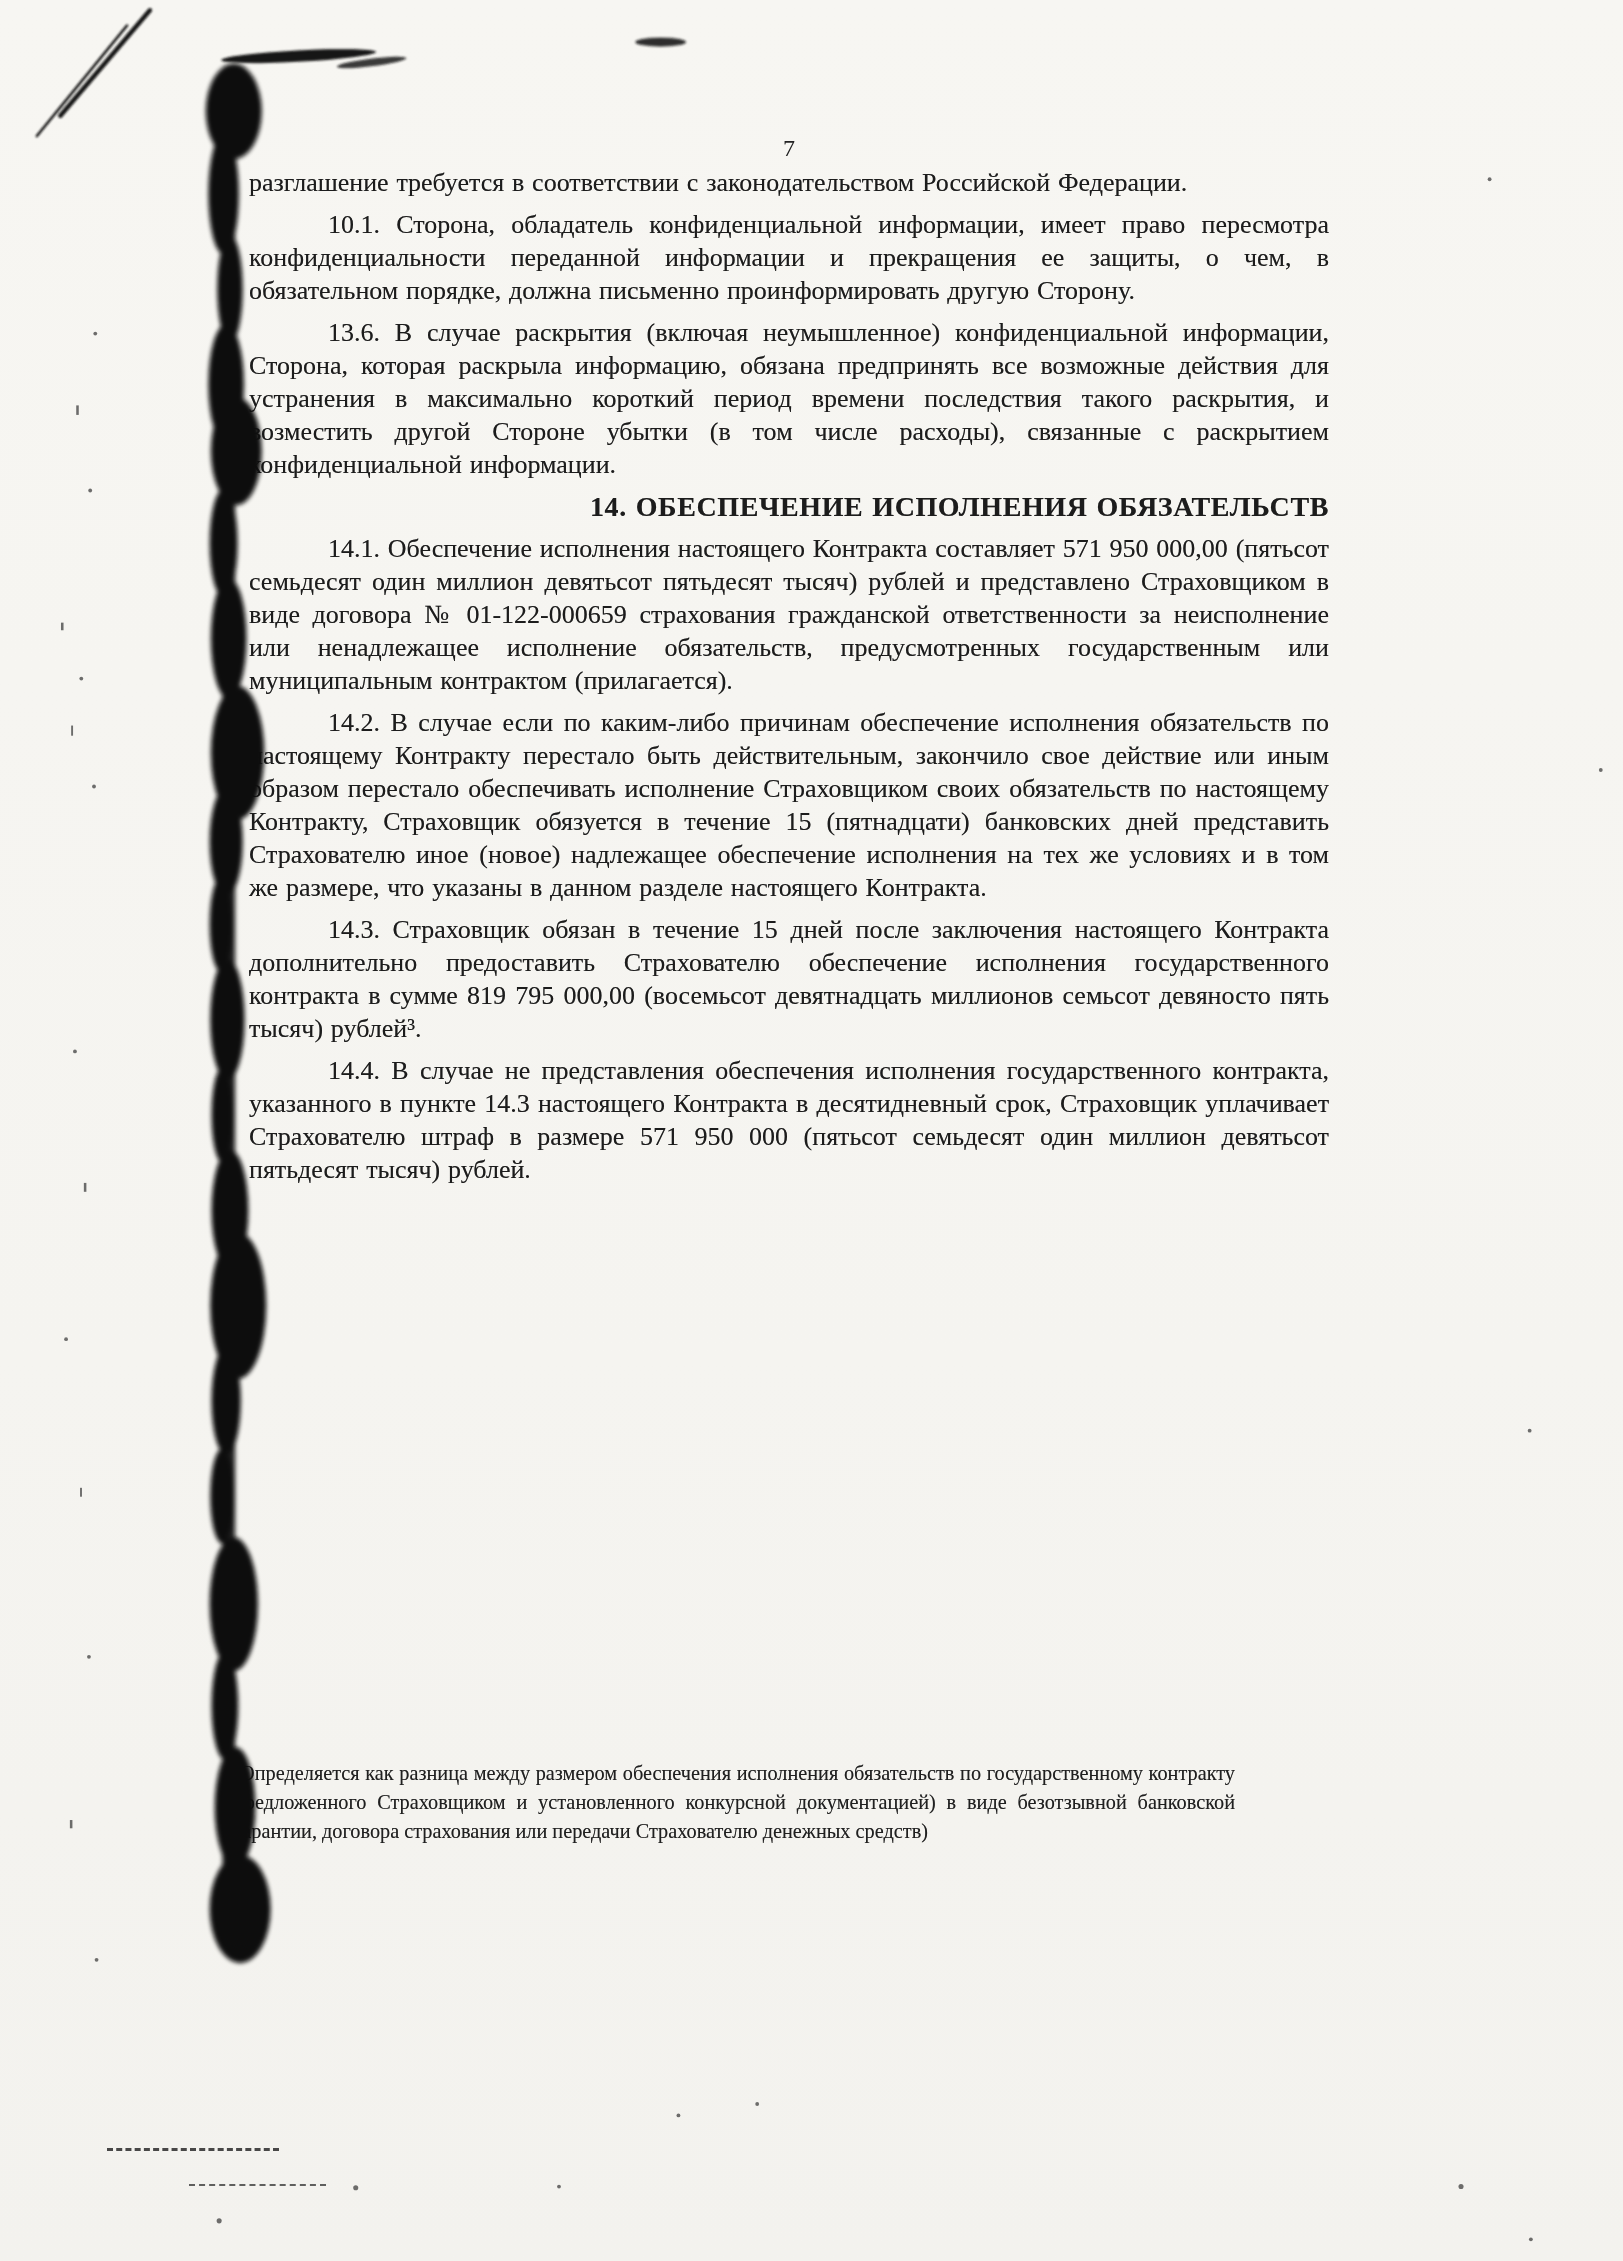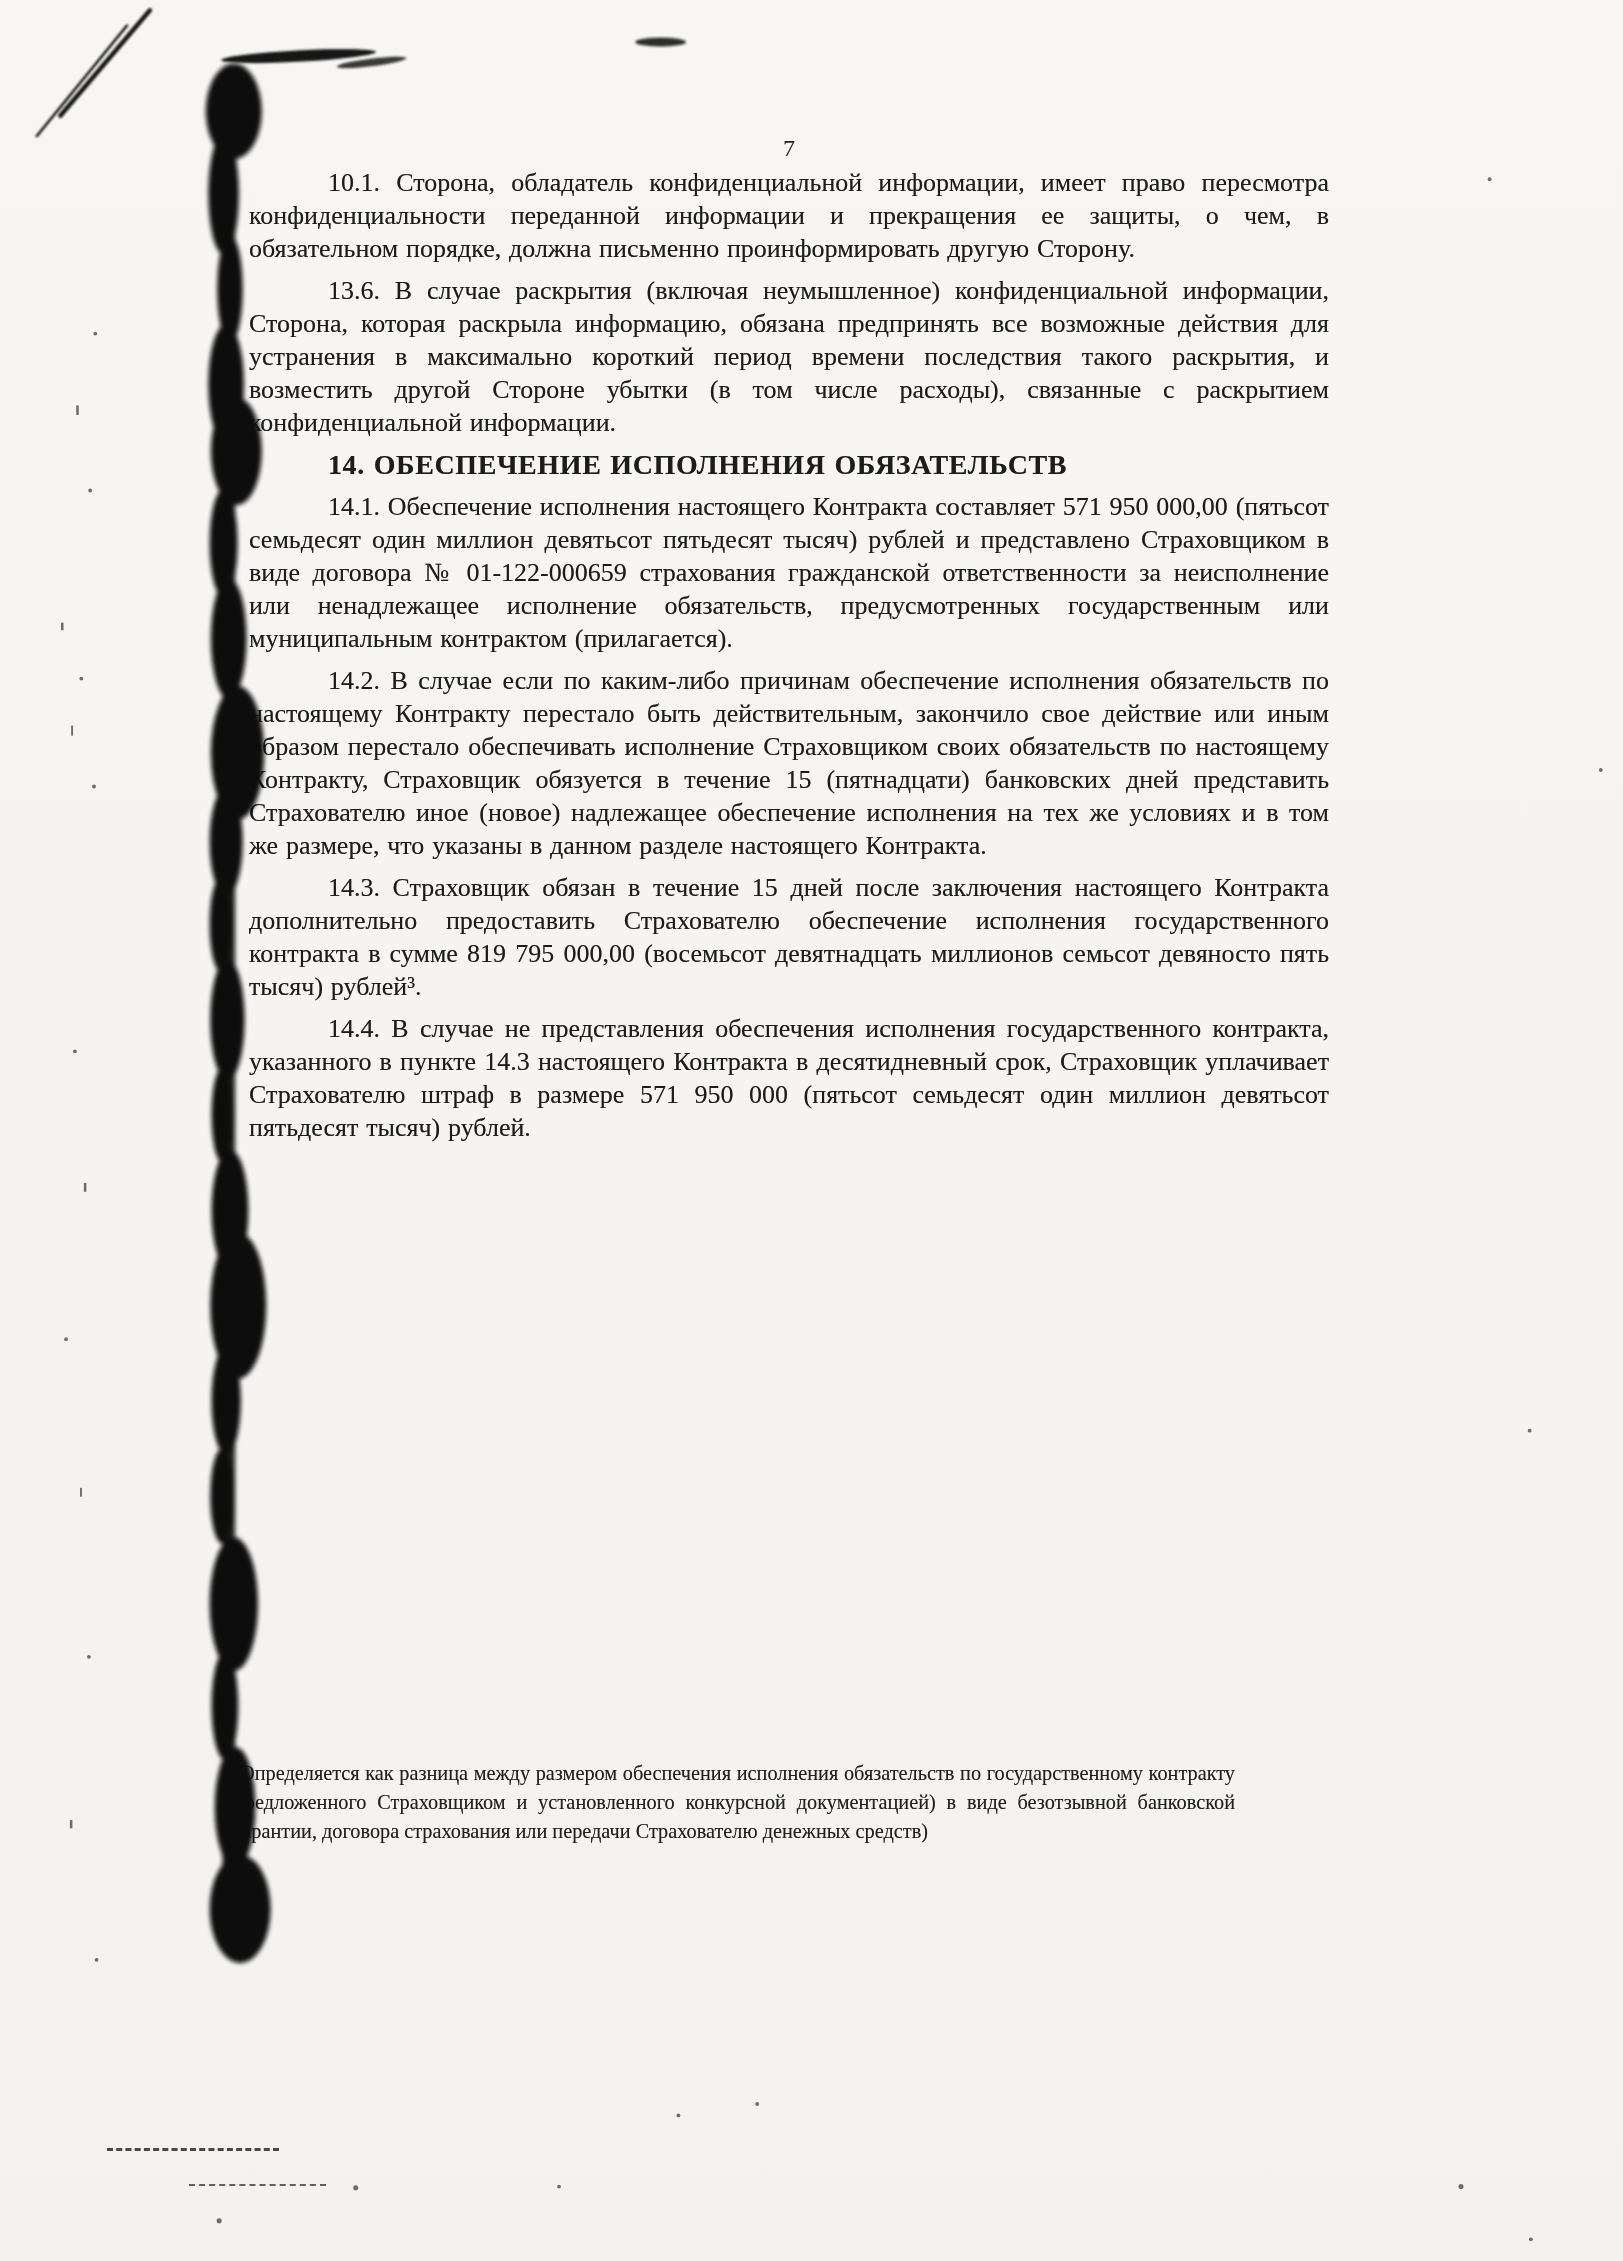--- a/index.html
+++ b/index.html
@@ -28,21 +28,21 @@
     font-size: 26px;
     line-height: 33px;
     text-align: justify;
     text-shadow: 0 0 0.6px rgba(10,10,10,0.45);
     word-spacing: 1.3px;
   }
   .content p { margin: 0 0 9px 0; text-indent: 79px; }
   .content p.no-indent { text-indent: 0; }
   .section-heading {
     margin: 56px 0 50px 0;
-    text-align: left;
+    text-align: right;
     font-size: 28px;
     font-weight: bold;
     letter-spacing: 0.6px;
     text-indent: 0;
   }
   .footnote {
     position: absolute;
     left: 234px; top: 1759px; width: 1001px;
     font-size: 20.3px;
     line-height: 29px;
@@ -65,20 +65,21 @@
   }
 </style>
 </head>
 <body>
 
 <div class="page">
 
   <div class="page-number">7</div>
 
   <div class="content">
+    <p class="no-indent">разглашение требуется в соответствии с законодательством Российской Федерации.</p>
     <p>10.1. Сторона, обладатель конфиденциальной информации, имеет право пересмотра конфиденциальности переданной информации и прекращения ее защиты, о чем, в обязательном порядке, должна письменно проинформировать другую Сторону.</p>
     <p>13.6. В случае раскрытия (включая неумышленное) конфиденциальной информации, Сторона, которая раскрыла информацию, обязана предпринять все возможные действия для устранения в максимально короткий период времени последствия такого раскрытия, и возместить другой Стороне убытки (в том числе расходы), связанные с раскрытием конфиденциальной информации.</p>
     <p class="section-heading">14. ОБЕСПЕЧЕНИЕ ИСПОЛНЕНИЯ ОБЯЗАТЕЛЬСТВ</p>
     <p>14.1. Обеспечение исполнения настоящего Контракта составляет 571 950 000,00 (пятьсот семьдесят один миллион девятьсот пятьдесят тысяч) рублей и представлено Страховщиком в виде договора № 01-122-000659 страхования гражданской ответственности за неисполнение или ненадлежащее исполнение обязательств, предусмотренных государственным или муниципальным контрактом (прилагается).</p>
     <p>14.2. В случае если по каким-либо причинам обеспечение исполнения обязательств по настоящему Контракту перестало быть действительным, закончило свое действие или иным образом перестало обеспечивать исполнение Страховщиком своих обязательств по настоящему Контракту, Страховщик обязуется в течение 15 (пятнадцати) банковских дней представить Страхователю иное (новое) надлежащее обеспечение исполнения на тех же условиях и в том же размере, что указаны в данном разделе настоящего Контракта.</p>
     <p>14.3. Страховщик обязан в течение 15 дней после заключения настоящего Контракта дополнительно предоставить Страхователю обеспечение исполнения государственного контракта в сумме 819 795 000,00 (восемьсот девятнадцать миллионов семьсот девяносто пять тысяч) рублей³.</p>
     <p>14.4. В случае не представления обеспечения исполнения государственного контракта, указанного в пункте 14.3 настоящего Контракта в десятидневный срок, Страховщик уплачивает Страхователю штраф в размере 571 950 000 (пятьсот семьдесят один миллион девятьсот пятьдесят тысяч) рублей.</p>
   </div>
 
   <div class="footnote">³Определяется как разница между размером обеспечения исполнения обязательств по государственному контракту предложенного Страховщиком и установленного конкурсной документацией) в виде безотзывной банковской гарантии, договора страхования или передачи Страхователю денежных средств)</div>

